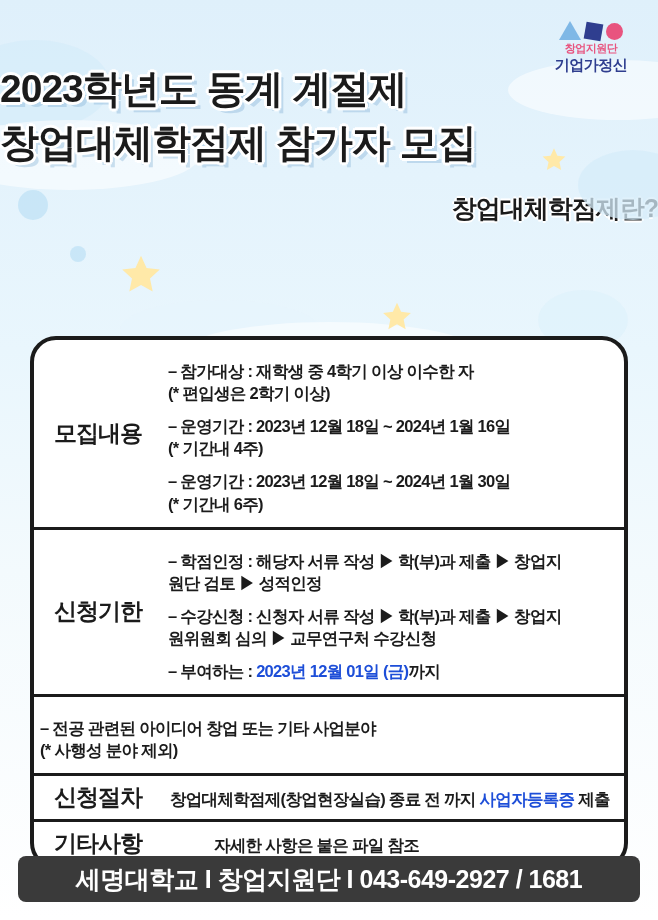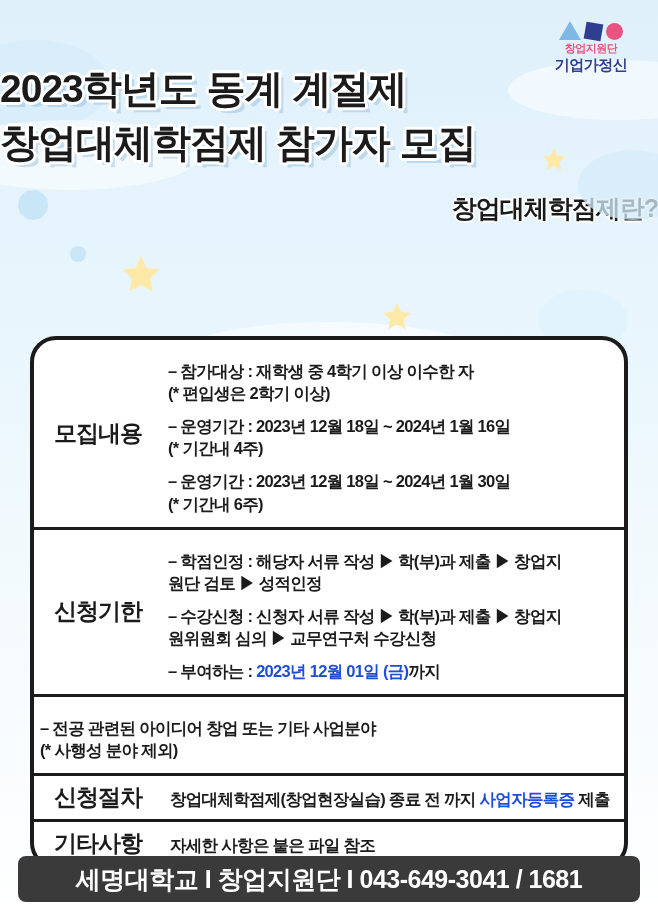--- a/index.html
+++ b/index.html
@@ -145,21 +145,21 @@
     border: 4px solid #1b1b1b;
     border-radius: 26px;
     box-sizing: border-box;
     overflow: hidden;
   }
   .row {
     display: flex;
     border-bottom: 3px solid #1b1b1b;
     min-height: 40px;
   }
-  .row:last-child { border-bottom: none; }
+  .row:last-child { border-bottom: none; gap: 44px; }
   .row-label {
     flex: 0 0 128px;
     display: flex;
     align-items: center;
     justify-content: center;
     font-size: 23px;
     font-weight: bold;
     color: #1b1b1b;
     letter-spacing: -1px;
     padding: 6px 0;
@@ -288,16 +288,16 @@
       </div>
       <div class="row row-simple">
         <div class="row-label">기타사항</div>
         <div class="row-body">
           <div class="bullet">자세한 사항은 붙은 파일 참조</div>
         </div>
       </div>
     </div>
 
   <div class="footer">
-    <div class="footer-text">세명대학교 I 창업지원단 I 043-649-3041 / 1681</div>
+    <div class="footer-text">세명대학교 I 창업지원단 I 043-649-2927 / 1681</div>
   </div>
 
 </div>
 
 </body></html>

